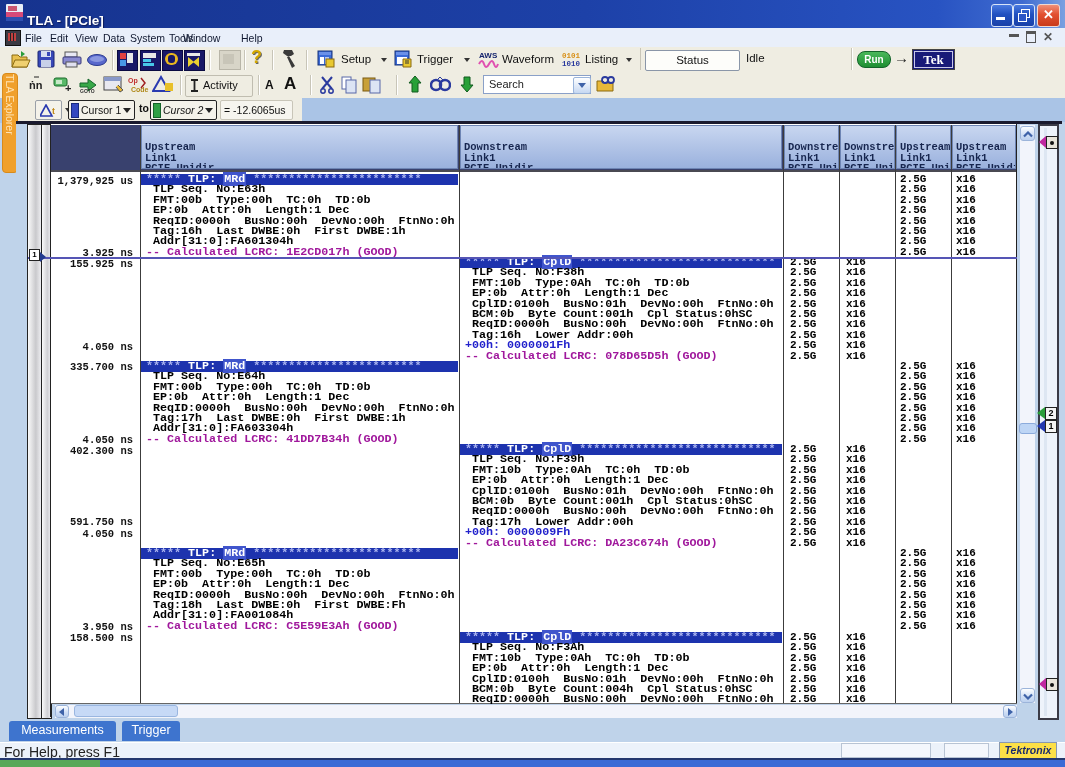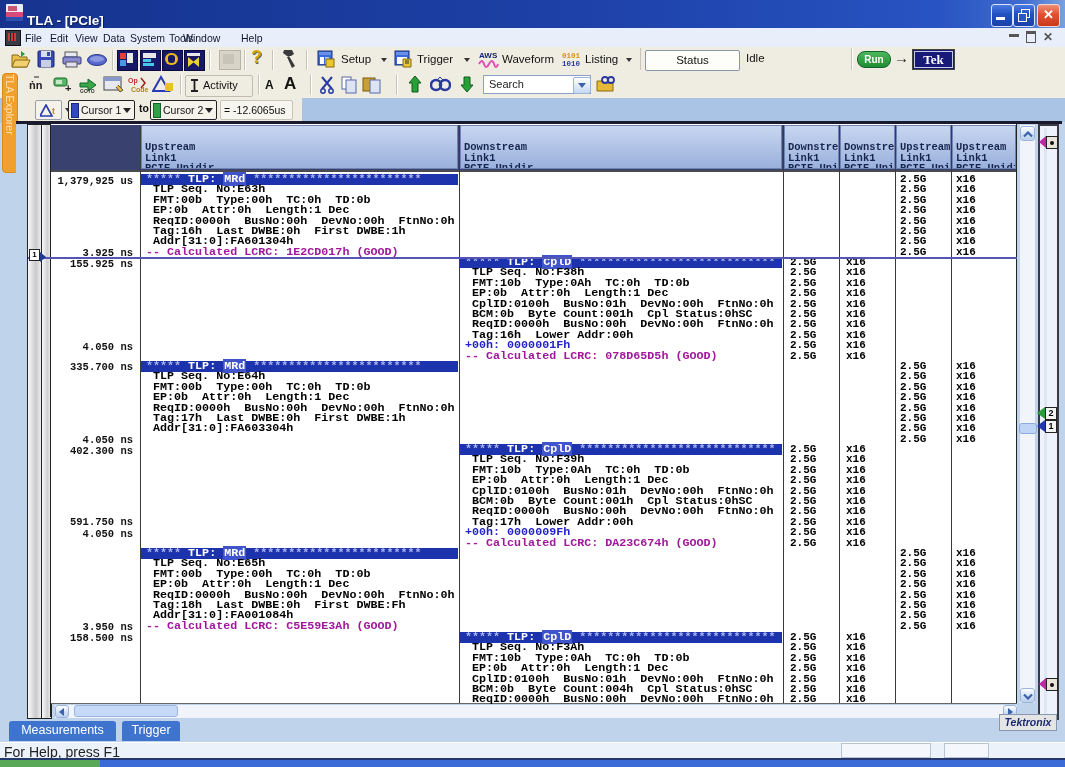--- a/index.html
+++ b/index.html
@@ -236,21 +236,21 @@
         <text x="12" y="10" font-size="9" font-weight="bold" fill="#c08818">t</text>
       </svg>
 </div>
 <div class="dda" style="left:65px;top:108px;"></div>
 <div class="cbtn" style="left:68px;width:67px;border:1.5px solid #222;">
   <div class="abs" style="left:2px;top:2px;width:6px;height:13px;background:#3448c0;border:1px solid #182a80;"></div>
   <div class="abs" style="left:12px;top:3px;">Cursor 1</div>
   <div class="chev" style="left:54px;top:7px;border-left:4.5px solid transparent;border-right:4.5px solid transparent;border-top:5px solid #222;"></div>
 </div>
 <div class="abs" style="left:139px;top:102px;font-size:10.5px;font-weight:bold;color:#111;">to</div>
-<div class="cbtn" style="left:150px;width:67px;border:1.5px solid #222;">
+<div class="cbtn" style="left:150px;width:67px;border:1.5px solid #222;font-style:italic;">
   <div class="abs" style="left:2px;top:2px;width:6px;height:13px;background:#2fa045;border:1px solid #14642a;"></div>
   <div class="abs" style="left:12px;top:3px;">Cursor 2</div>
   <div class="chev" style="left:54px;top:7px;border-left:4.5px solid transparent;border-right:4.5px solid transparent;border-top:5px solid #222;"></div>
 </div>
 <div class="cbtn" style="left:220px;width:73px;background:#f6f5ef;border:1px solid #c8c5b8;">
   <div class="abs" style="left:3px;top:3px;">= -12.6065us</div>
 </div>
 
 <div class="abs" style="left:2px;top:73px;width:14px;height:98px;background:#f0a02c;border:1px solid #d88a1a;border-radius:4px;">
   <div class="abs" style="left:-41px;top:42px;width:96px;height:12px;color:#ffe3b3;font-size:10.5px;transform:rotate(90deg);white-space:nowrap;">TLA Explorer</div>
@@ -374,21 +374,21 @@
 x16</pre>
 
 <div class="barr" style="left:141px;top:361px;width:317px;"></div>
 <pre class="lst" style="left:146px;top:361px;"><span class="bline"><span class="st">*****</span> TLP: <span class="hl">MRd</span> <span class="st">************************</span></span>
  TLP Seq. No:E64h
  FMT:00b  Type:00h  TC:0h  TD:0b
  EP:0b  Attr:0h  Length:1 Dec
  ReqID:0000h  BusNo:00h  DevNo:00h  FtnNo:0h
  Tag:17h  Last DWBE:0h  First DWBE:1h
  Addr[31:0]:FA603304h
-</pre>
+<span class="lcrc">-- Calculated LCRC: 41DD7B34h (GOOD)</span></pre>
 <pre class="rate" style="left:900px;top:361px;">2.5G
 2.5G
 2.5G
 2.5G
 2.5G
 2.5G
 2.5G
 2.5G</pre>
 <pre class="rate" style="left:956px;top:361px;">x16
 x16
@@ -541,19 +541,19 @@
 </div>
 <div class="abs" style="left:74px;top:705px;width:104px;height:12px;background:#c6d9f6;border:1px solid #9ab6e0;border-radius:3px;box-sizing:border-box;"></div>
 
 <div class="abs" style="left:9px;top:721px;width:107px;height:20px;background:#3e74ce;border-radius:3px 3px 0 0;color:#fff;font-size:12.5px;text-align:center;line-height:19px;">Measurements</div>
 <div class="abs" style="left:122px;top:721px;width:58px;height:20px;background:#3e74ce;border-radius:3px 3px 0 0;color:#fff;font-size:12.5px;text-align:center;line-height:19px;">Trigger</div>
 
 <div class="abs" style="left:0;top:742px;width:1065px;height:16px;background:#ecf2fa;border-top:1px solid #fff;"></div>
 <div class="abs" style="left:4px;top:744px;font-size:14px;color:#222;">For Help, press F1</div>
 <div class="abs" style="left:841px;top:743px;width:88px;height:13px;background:#f4f7fc;border:1px solid #b8c4d4;"></div>
 <div class="abs" style="left:944px;top:743px;width:43px;height:13px;background:#f4f7fc;border:1px solid #b8c4d4;"></div>
-<div class="abs" style="left:999px;top:714px;width:56px;height:15px;background:#e5e5e5;border:1px solid #8898b0;color:#1a2a6e;font-weight:bold;font-size:10.5px;text-align:center;line-height:14px;font-style:italic;">Tektronix</div>
+<div class="abs" style="left:999px;top:742px;width:56px;height:15px;background:#fde047;border:1px solid #8898b0;color:#1a2a6e;font-weight:bold;font-size:10.5px;text-align:center;line-height:14px;font-style:italic;">Tektronix</div>
 
 <div class="abs" style="left:0;top:758px;width:1065px;height:2px;background:#24386e;"></div>
 <div class="abs" style="left:0;top:760px;width:1065px;height:7px;background:#3a6bd6;"></div>
 <div class="abs" style="left:0;top:760px;width:100px;height:7px;background:#58a858;"></div>
 
 </div>
 
 </body></html>

